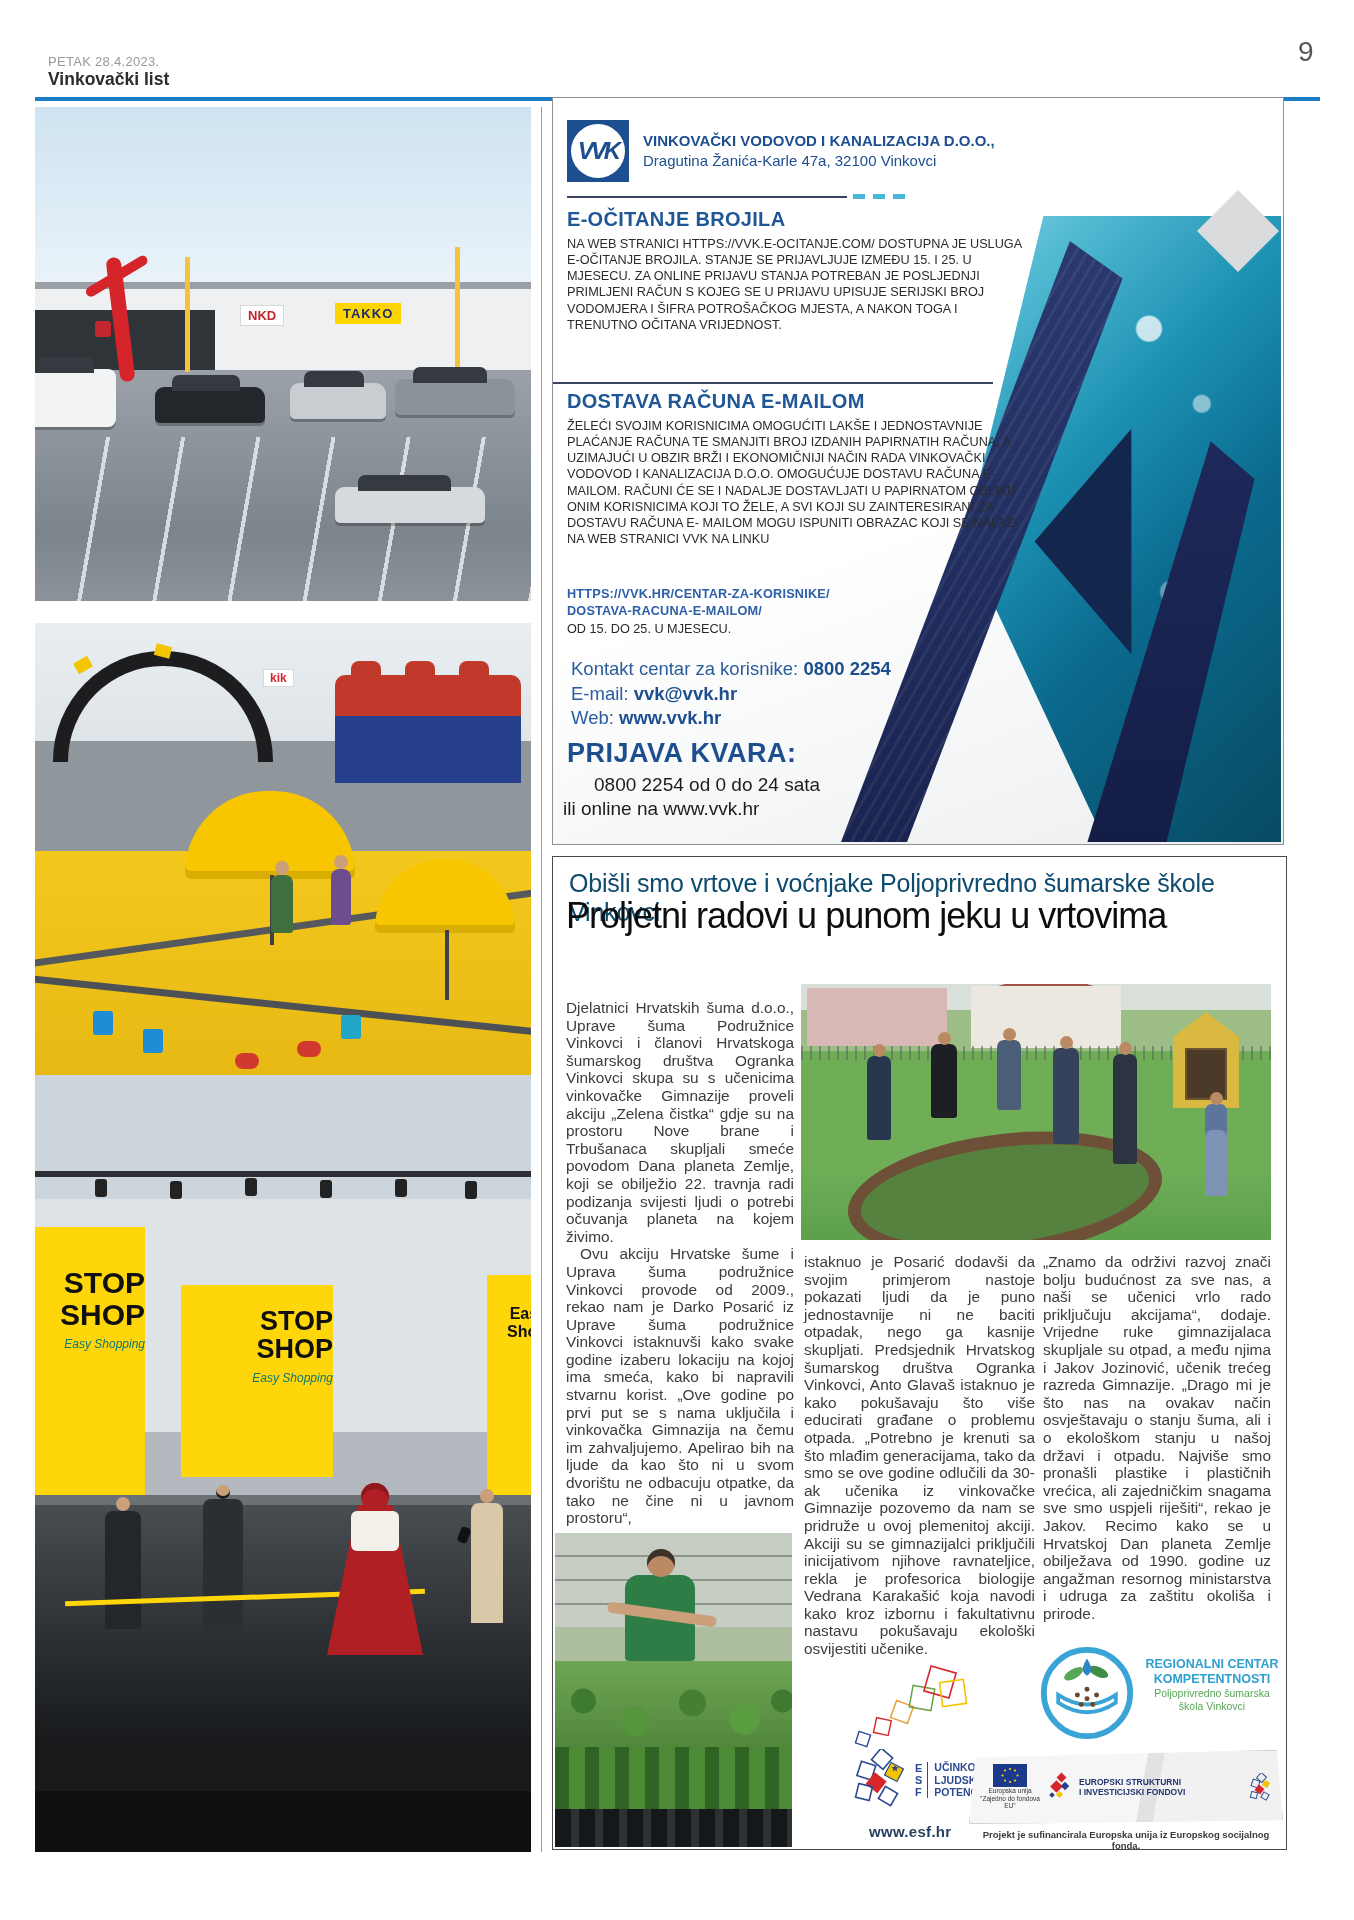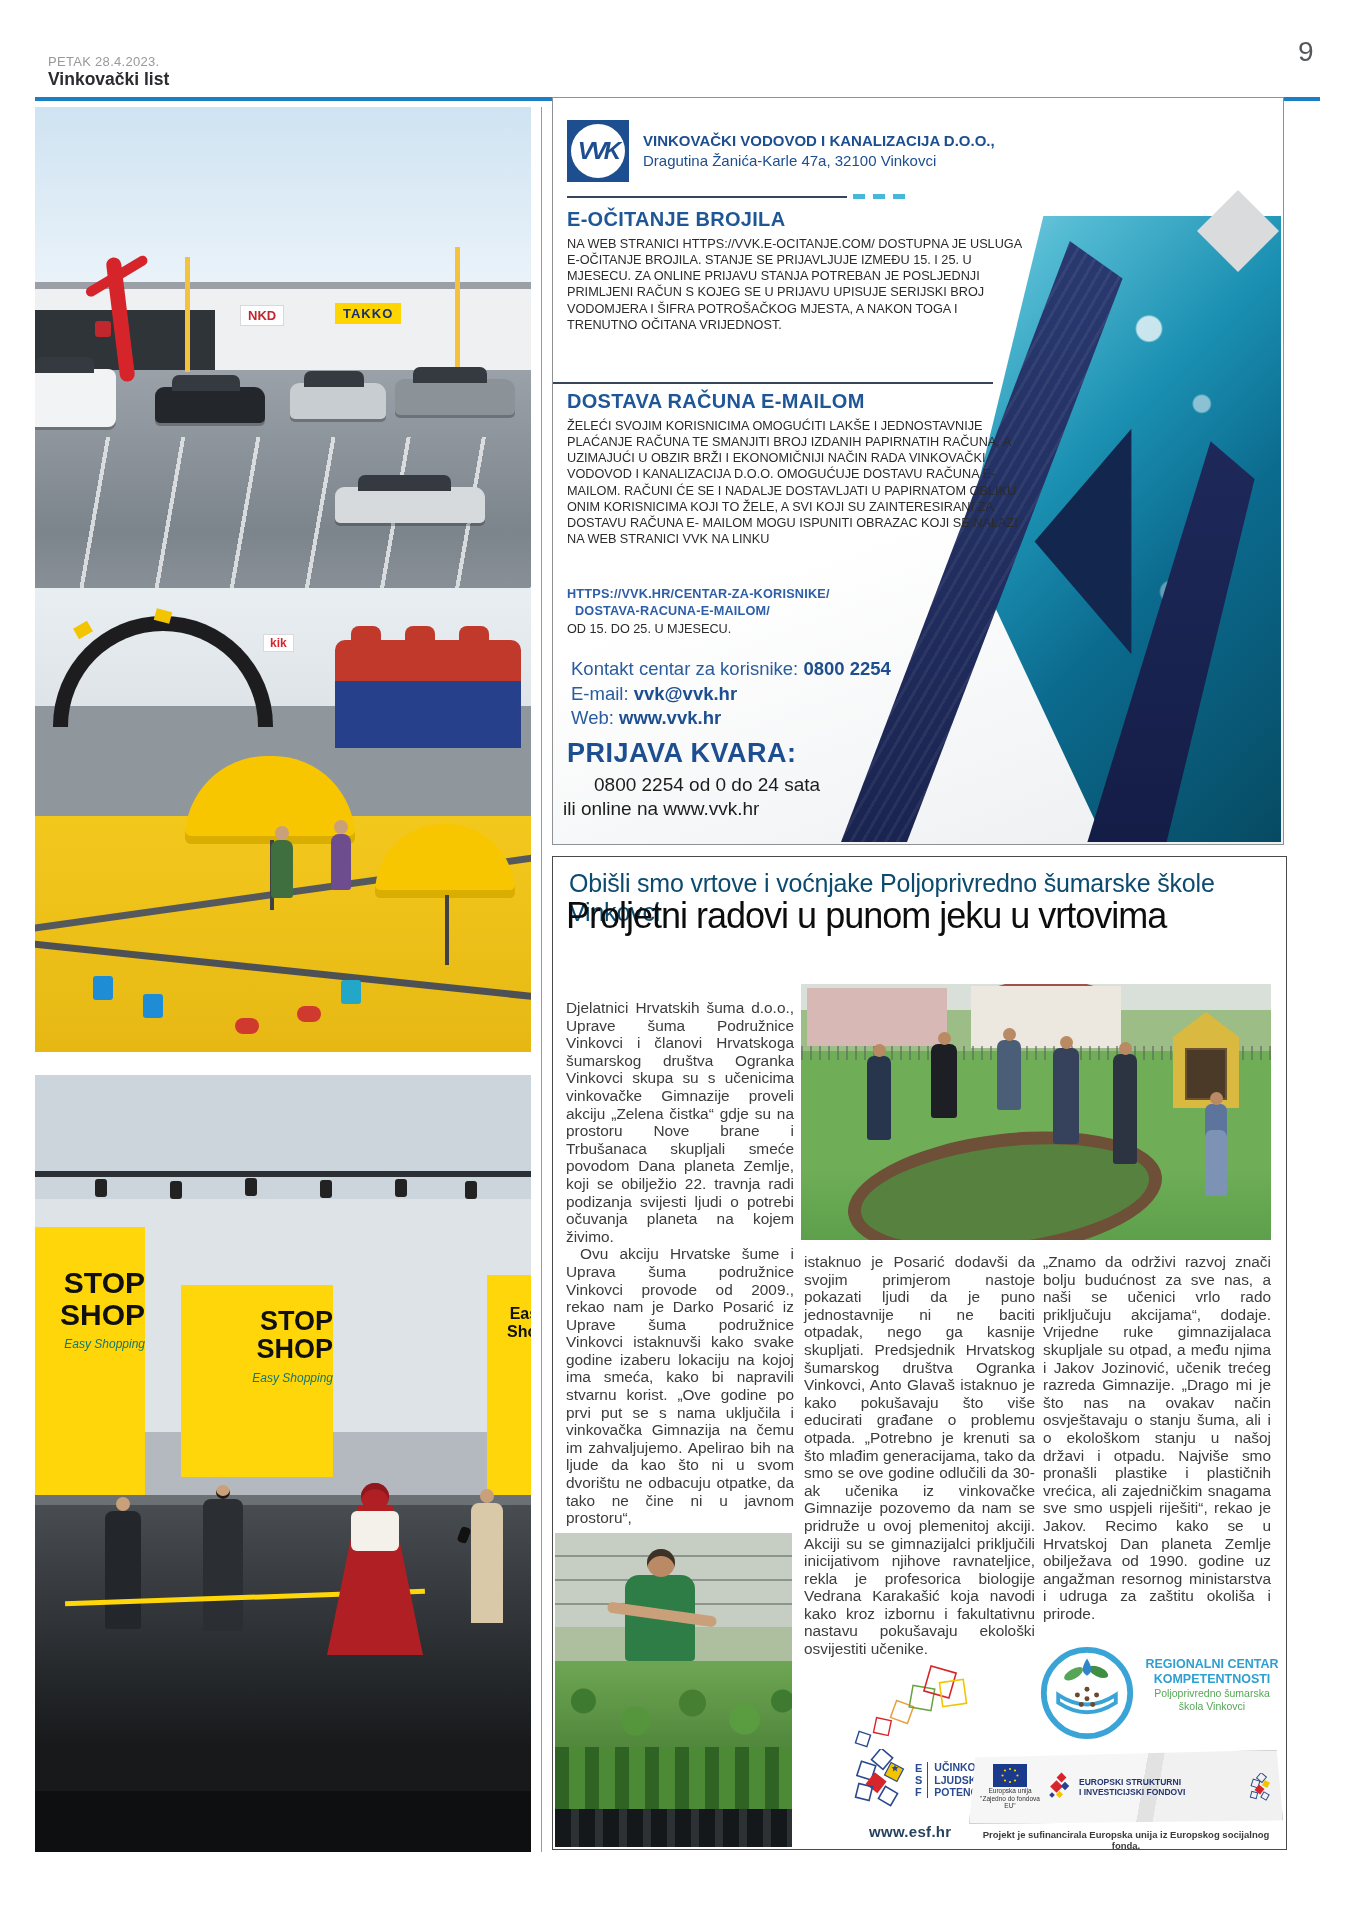--- a/index.html
+++ b/index.html
@@ -39,21 +39,21 @@
   .p1 .c3{left:360px;top:272px;width:120px;background:#8b9298;}
   .p1 .c4{left:300px;top:380px;width:150px;background:#d7dadd;}
   .p1 .dancer{left:78px;top:150px;width:15px;height:125px;background:#d5252b;
        border-radius:8px;transform:rotate(-7deg);}
   .p1 .dancer:before{content:"";position:absolute;left:-26px;top:14px;width:70px;height:10px;
        background:#d5252b;border-radius:6px;transform:rotate(-24deg);}
   .pole{width:5px;background:#f4c23d;}
   .p1 .pl1{left:150px;top:150px;height:115px;}
   .p1 .pl2{left:420px;top:140px;height:125px;}
   
-  .p2{top:588px;height:464px;}
+  .p2{top:623px;height:464px;}
   .p2 .far{left:0;top:0;width:496px;height:118px;background:linear-gradient(#e9eef2,#dfe4e8);}
   .p2 .sign-kik{left:228px;top:46px;padding:1px 6px;background:#fff;color:#d5252b;
        font-weight:700;font-size:12px;border:1px solid #d8dadd;}
   .p2 .asphalt{left:0;top:118px;width:496px;height:122px;background:#8f969c;}
   .p2 .mat{left:0;top:228px;width:496px;height:236px;
        background:linear-gradient(#f3c81d,#e7b814);}
   .p2 .mat-line1{left:-20px;top:300px;width:560px;height:7px;background:#55595d;transform:rotate(-8deg);}
   .p2 .mat-line2{left:-20px;top:380px;width:560px;height:7px;background:#4d5155;transform:rotate(6deg);}
   .p2 .arch{left:18px;top:28px;width:190px;height:96px;border:15px solid #1d1d1f;border-bottom:none;
        border-radius:110px 110px 0 0;}
@@ -116,21 +116,21 @@
   .ad .toprule{left:14px;top:98px;width:280px;height:2px;background:#37445c;}
   .ad .dashes{left:300px;top:96px;width:56px;height:5px;
       background:repeating-linear-gradient(90deg,#49b8d8 0 12px,transparent 12px 20px);}
   .ad .h1{font-size:20px;font-weight:700;color:#1e5696;letter-spacing:.3px;}
   .ad .s1t{left:14px;top:110px;}
   .ad .s1b{left:14px;top:138px;width:458px;font-size:12.7px;line-height:1.27;color:#2b2b2b;}
   .ad .midrule{left:0;top:284px;width:440px;height:2px;background:#37445c;}
   .ad .s2t{left:14px;top:292px;}
   .ad .s2b{left:14px;top:320px;width:452px;font-size:12.7px;line-height:1.27;color:#2b2b2b;}
   .ad .lnk{left:14px;font-size:12.7px;font-weight:600;color:#2d5ea8;letter-spacing:.2px;}
-  .ad .l1{top:489px;} .ad .l2{top:506px;margin-left:8px;}
+  .ad .l1{top:489px;} .ad .l2{top:506px;}
   .ad .note{left:14px;top:524px;font-size:12.7px;color:#2b2b2b;}
   .ad .c-line{left:18px;font-size:18.5px;color:#2a5c9e;}
   .ad .c-line .b{font-weight:700;color:#1d4e8f;}
   .ad .c1l{top:560px;} .ad .c2l{top:585px;} .ad .c3l{top:609px;}
   .ad .kv-t{left:14px;top:640px;font-size:27px;font-weight:800;color:#1d4e8f;letter-spacing:.5px;}
   .ad .kv-1{left:14px;top:676px;font-size:19px;color:#1d1d1d;margin-left:27px;}
   .ad .kv-2{left:10px;top:700px;font-size:19px;color:#1d1d1d;}
   .ad .diamond{left:656px;top:104px;width:58px;height:58px;background:#d9dbdd;transform:rotate(45deg);}
   .ad .water{left:288px;top:118px;width:440px;height:626px;}
   .ad .wphoto{left:0;top:0;width:100%;height:100%;

